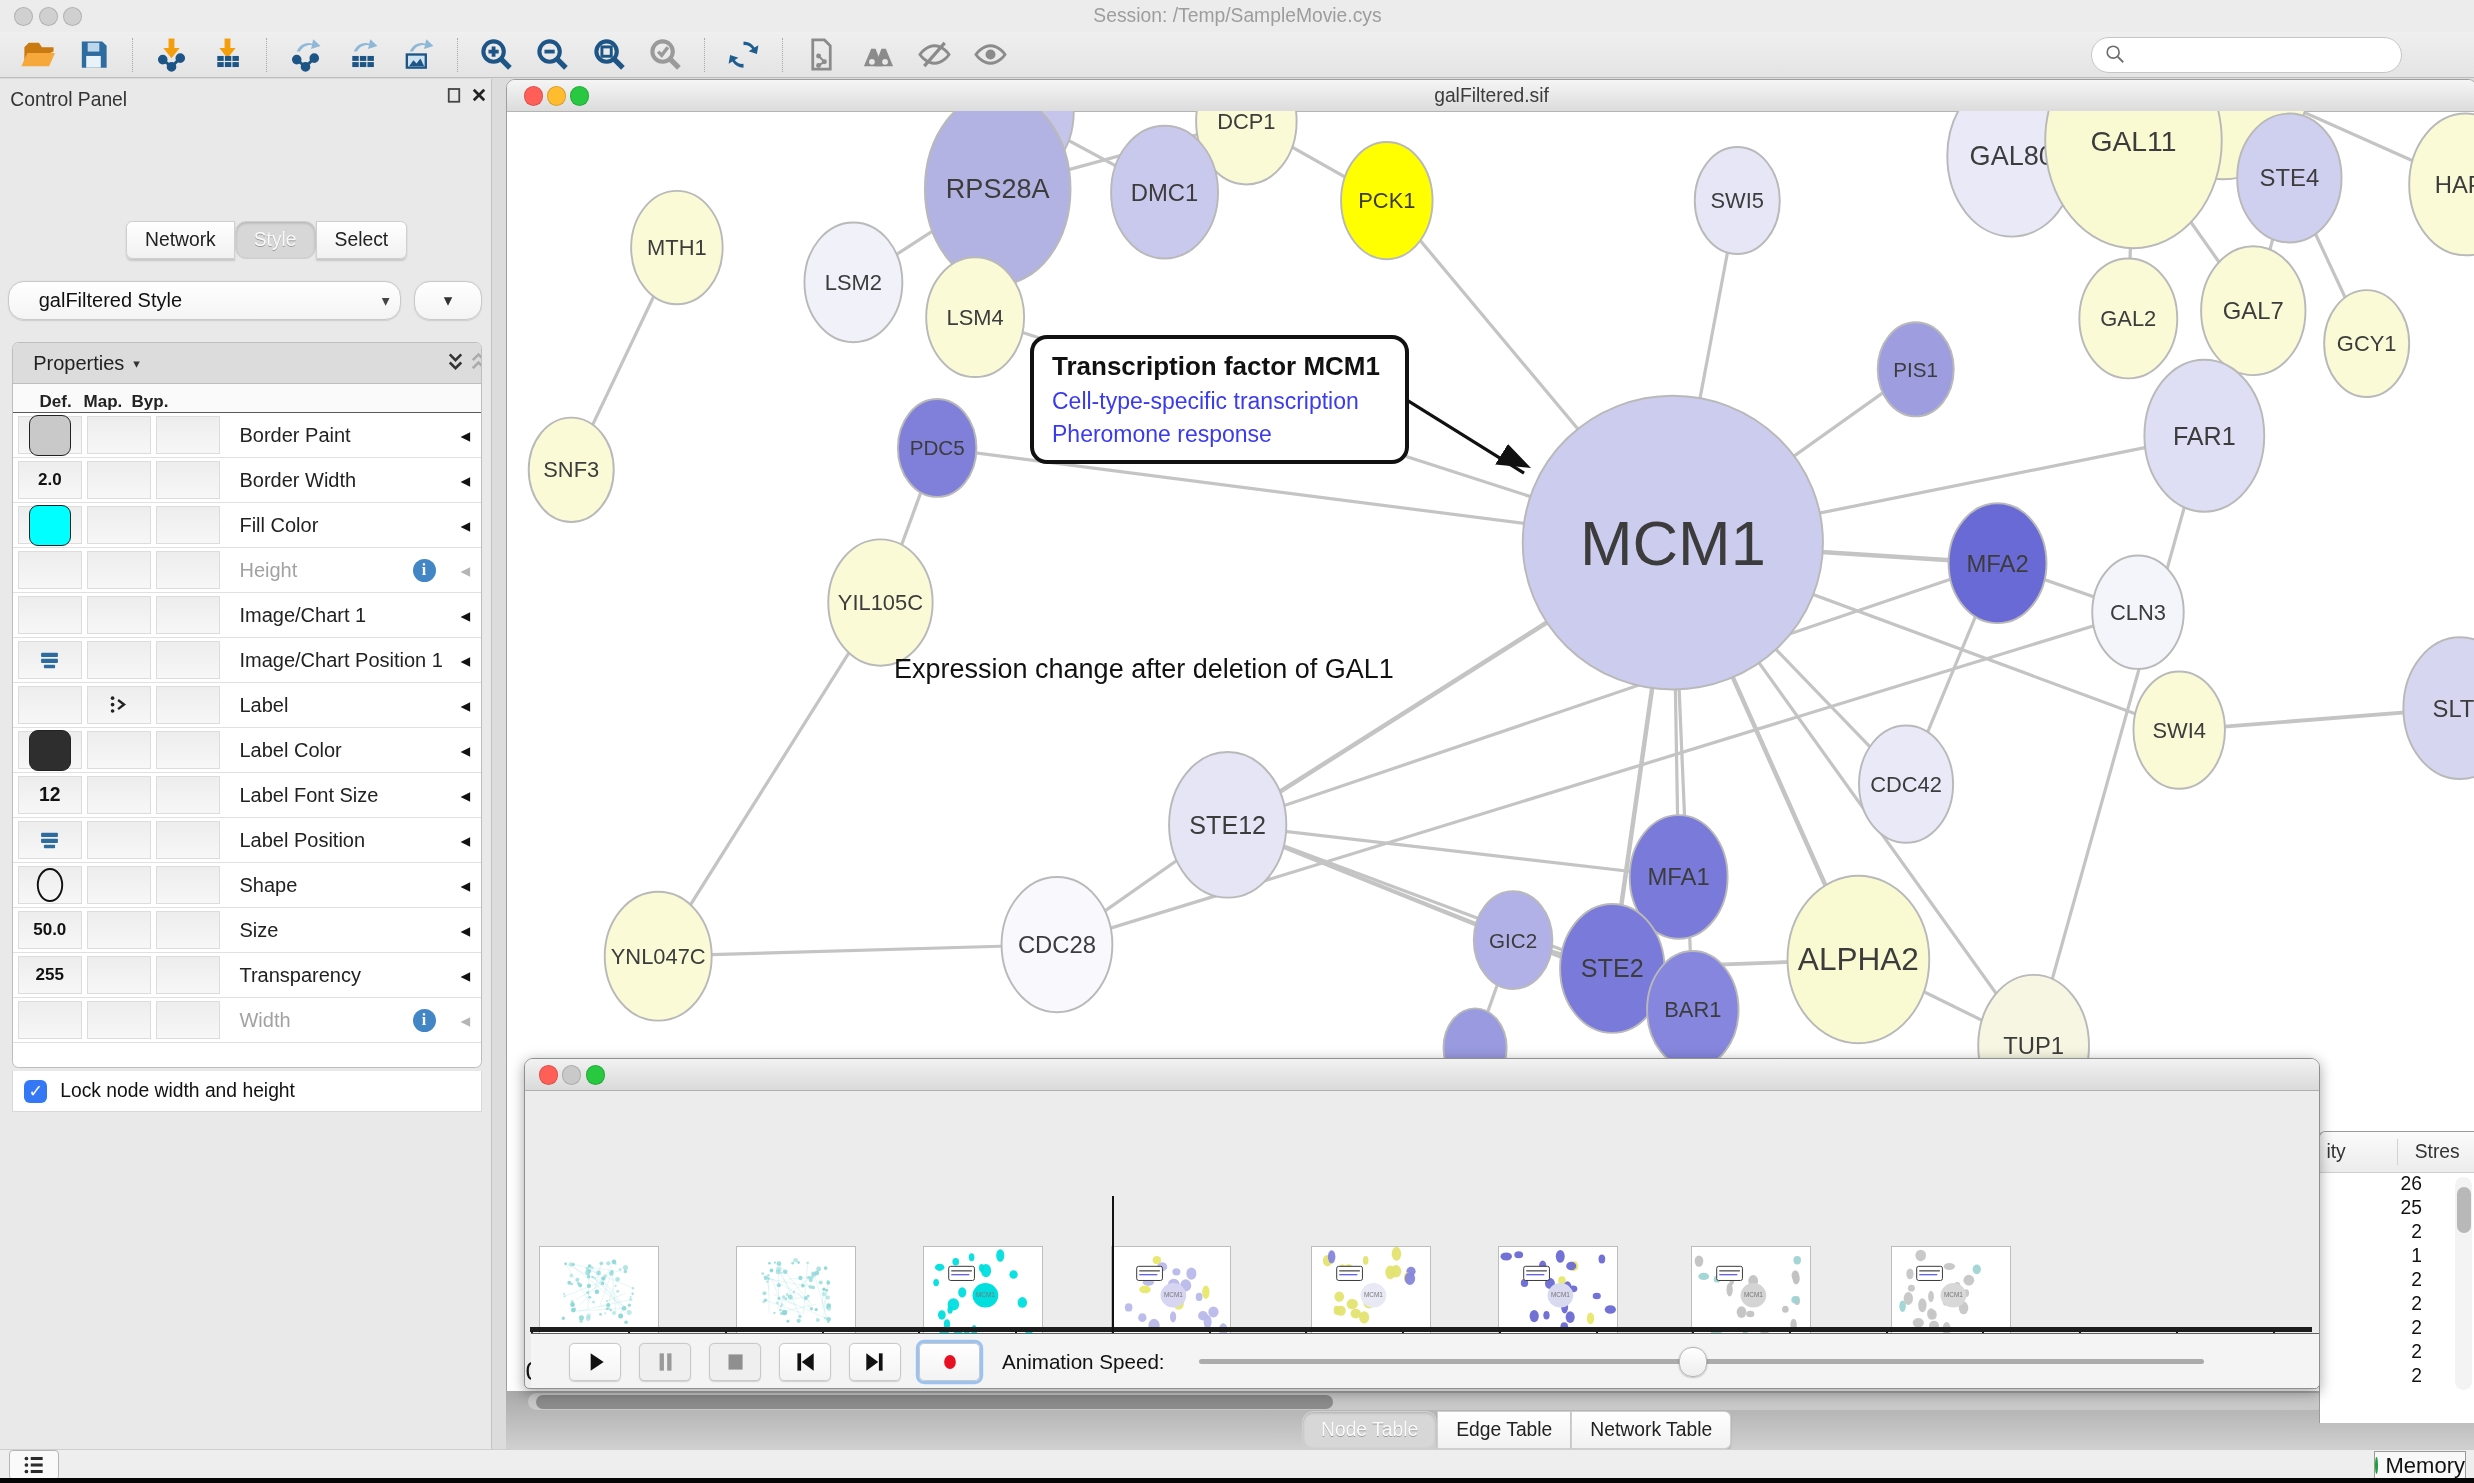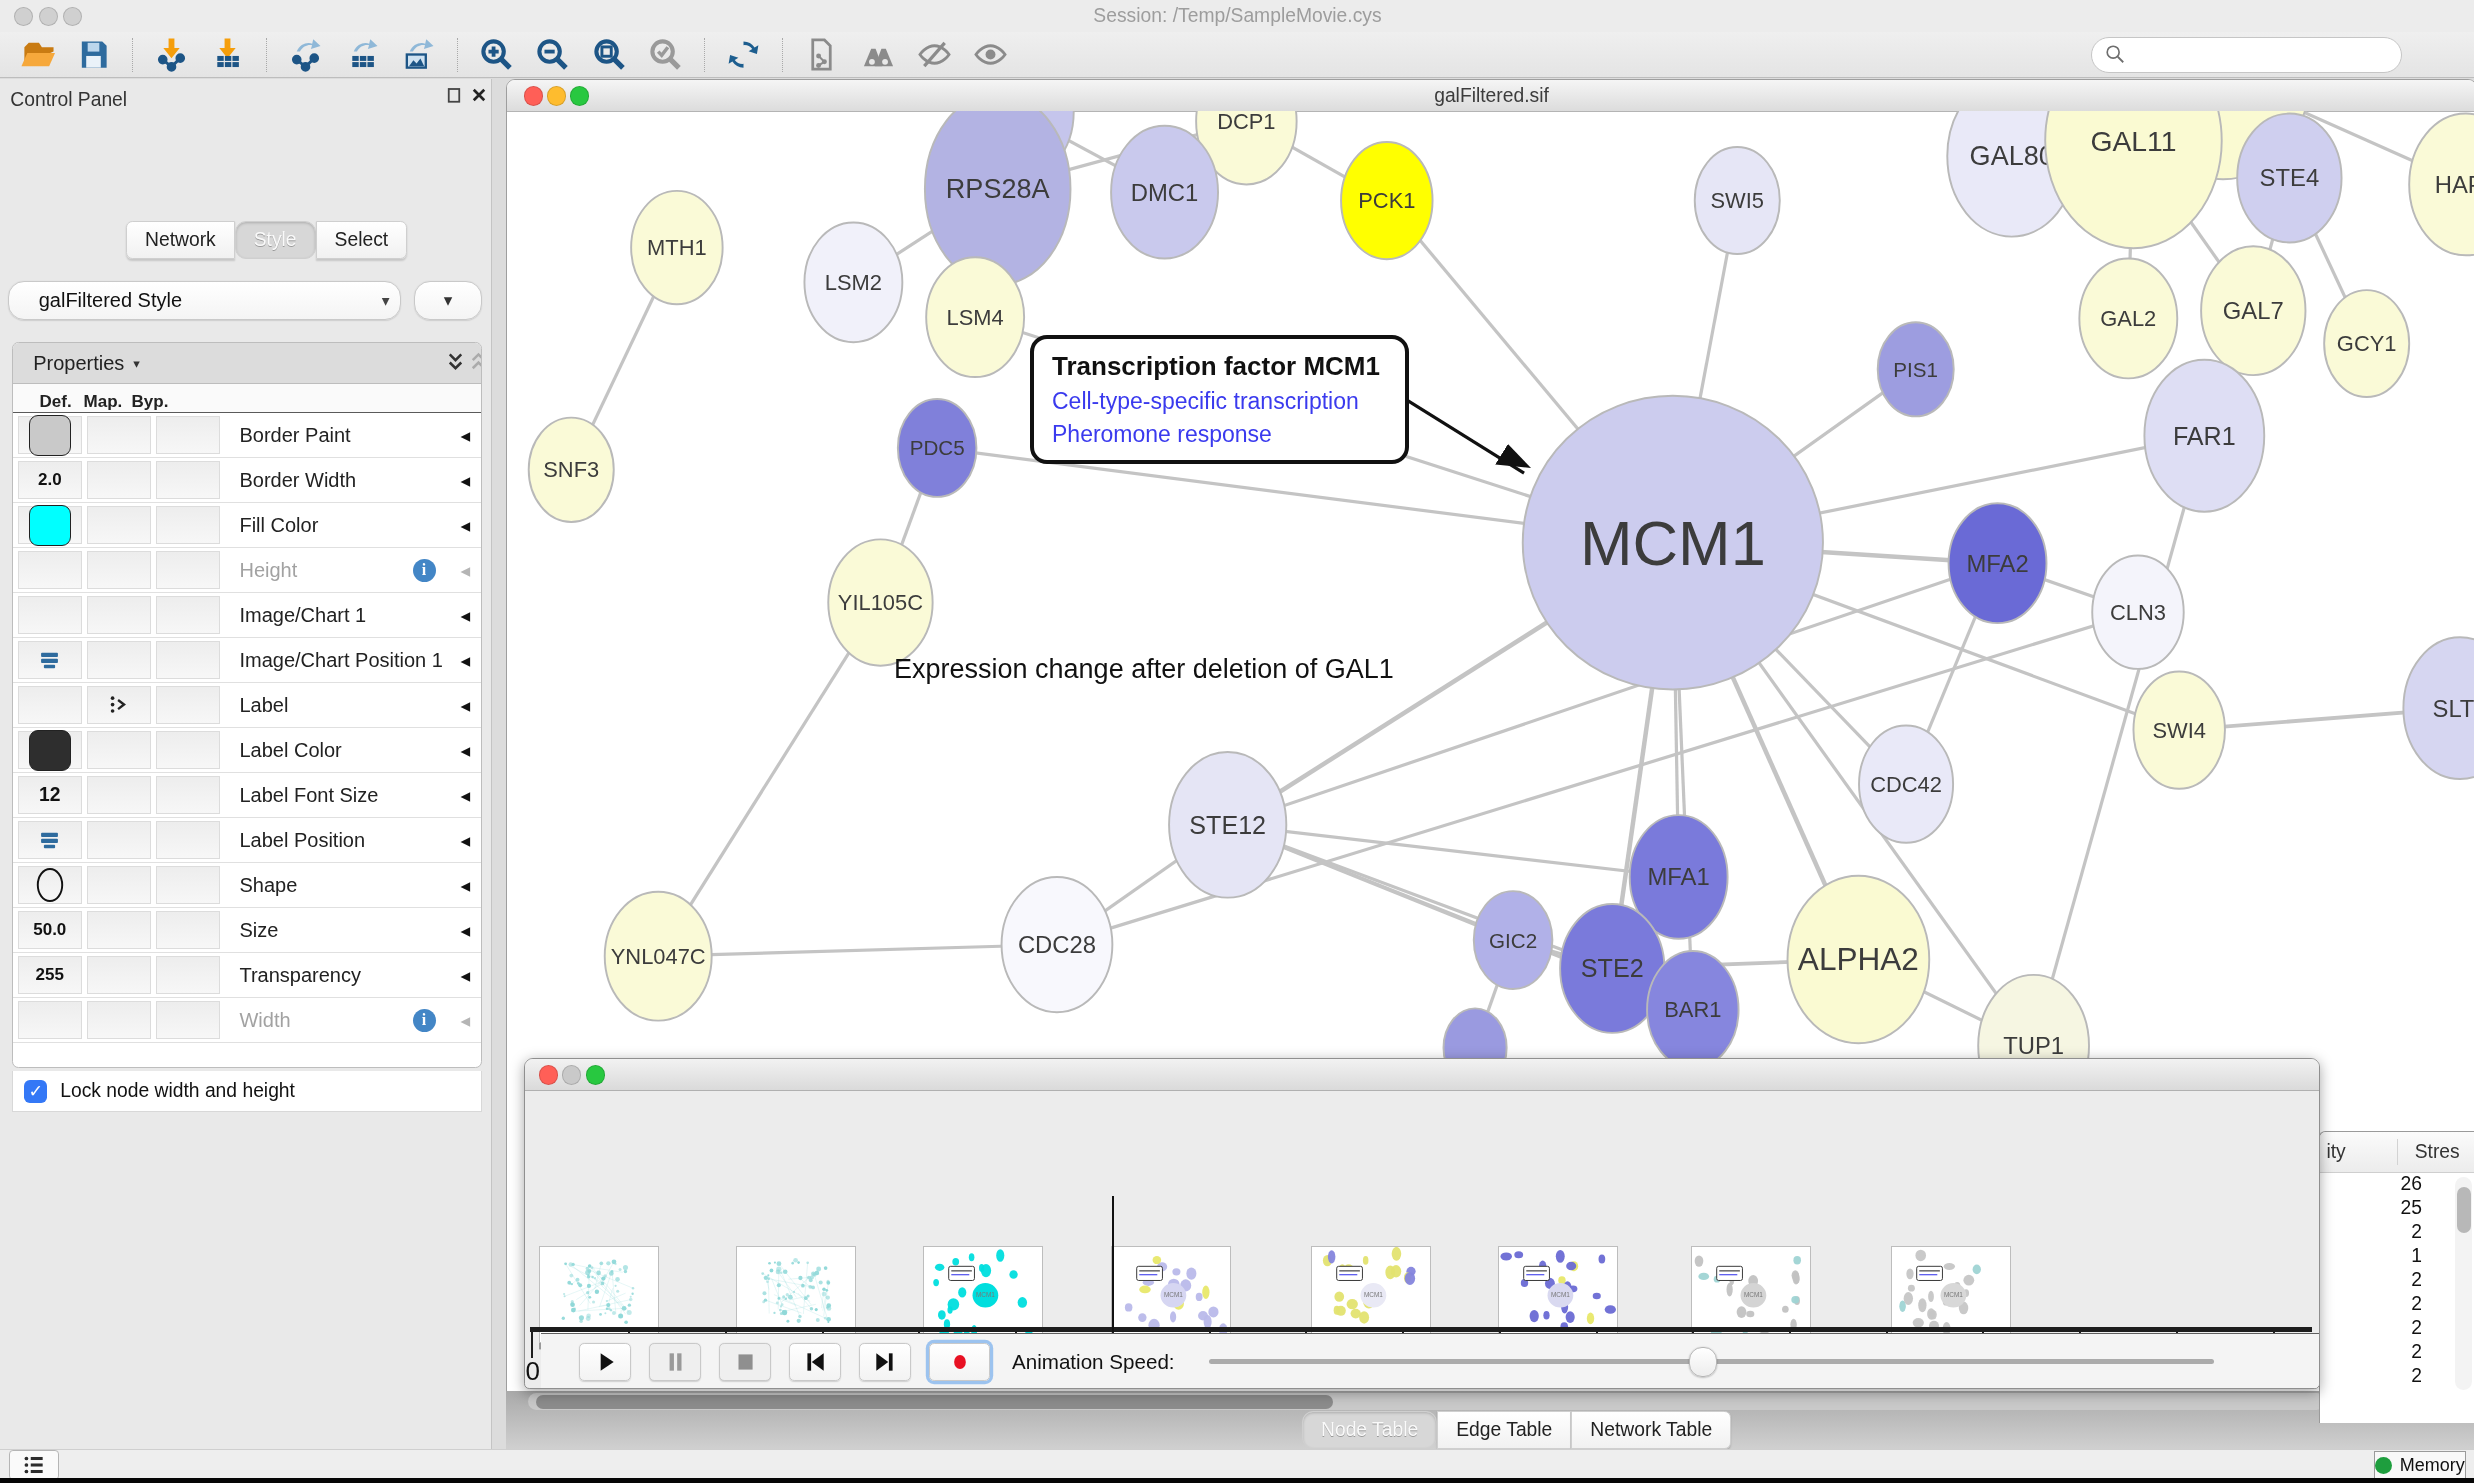--- a/index.html
+++ b/index.html
@@ -55,38 +55,38 @@
   #cy-toolbar{left:0;top:31px;width:100%;height:37px;background:#f1f1f1;border-bottom:1.9px solid #8a8a8a;}
   .cybtn{background:linear-gradient(#fff,#f3f3f3);border:0.6px solid #c9c9c9;border-radius:5.2px;display:flex;align-items:center;justify-content:center;box-shadow:0 0.6px 1.3px rgba(0,0,0,.15);}
   #cy-timeline{left:0;top:70px;width:100%;height:204px;background:#ececec;position:absolute;}
   .thumb{position:absolute;top:117px;width:118px;height:95px;background:#fff;border:0.6px solid #bdbdbd;box-shadow:0 6.4px 0 #9a9a9a;}
   #ruler{position:absolute;left:5.2px;top:198px;width:1782px;height:4.5px;background:#1d1d1d;}
   .tickmaj{position:absolute;width:1.9px;height:26px;background:#1d1d1d;top:203px;}
   .tickmin{position:absolute;width:1.9px;height:15.5px;background:#1d1d1d;top:203px;}
   .ticknum{position:absolute;top:227px;font-size:26px;color:#111;transform:translateX(-50%);}
   #axis-label{position:absolute;top:258px;width:100%;text-align:center;font-size:22px;color:#111;}
   #playhead{position:absolute;left:583px;top:67px;width:1.9px;height:136px;background:#111;}
-  #cy-controls{left:16px;top:274px;width:100%;height:55px;background:#f4f4f4;border-top:1.9px solid #5f5f5f;display:flex;align-items:center;position:absolute;padding-left:20px;}
+  #cy-controls{left:6px;top:274px;width:100%;height:55px;background:#f4f4f4;border-top:1.9px solid #5f5f5f;display:flex;align-items:center;position:absolute;padding-left:20px;}
   .pbtn{width:50px;height:36px;margin-left:18px;}
   #speed-label{font-size:20.6px;color:#111;margin-left:22px;}
   #speed-track{position:relative;margin-left:34px;width:1005px;height:5.2px;background:#ababab;border-radius:2.6px;}
   #speed-handle{position:absolute;top:-11.6px;width:26px;height:28px;background:linear-gradient(#fff,#ededed);border:0.6px solid #b5b5b5;border-radius:13px;box-shadow:0 0.6px 1.9px rgba(0,0,0,.3);}
   
   #table-band{left:506px;top:1391px;width:1969px;height:58px;background:linear-gradient(#a9a9a9,#d0d0d0);}
   #hscroll-track{left:528px;top:1393px;width:1797px;height:17px;background:#c9c9c9;border-radius:8.4px;}
   #hscroll-thumb{left:536px;top:1395px;width:797px;height:14px;background:#8c8c8c;border-radius:7px;}
   #right-table{left:2319px;top:1131px;width:156px;height:291px;background:#fff;border-left:1.3px solid #9a9a9a;border-top:1.3px solid #9a9a9a;border-radius:6.4px 0 0 0;overflow:hidden;}
   #rt-header{height:40px;background:linear-gradient(#fbfbfb,#ececec);border-bottom:1.3px solid #cfcfcf;display:flex;align-items:center;font-size:19.3px;color:#333;}
   .rt-row{height:24px;font-size:19.3px;color:#111;text-align:right;padding-right:54px;}
   #rt-vscroll{position:absolute;right:3.9px;top:45px;width:17px;height:213px;background:#f3f3f3;border-radius:8.4px;}
   #rt-vthumb{position:absolute;right:5.2px;top:55px;width:14px;height:46px;background:#b8b8b8;border-radius:7px;}
   
   #statusbar{left:0;top:1449px;width:2475px;height:30px;background:#eeeeee;border-top:0.6px solid #cfcfcf;}
   #blackbar{left:0;top:1478px;width:2475px;height:5.2px;background:#050505;}
-  #memory-btn{left:2374px;top:1451px;width:90px;height:27px;background:#f8f8f8;border:1.3px solid #9a9a9a;display:flex;align-items:center;justify-content:center;font-size:18px;color:#111;}
+  #memory-btn{left:2374px;top:1451px;width:90px;height:27px;background:#f8f8f8;border:1.3px solid #9a9a9a;display:flex;align-items:center;justify-content:center;font-size:22px;color:#111;}
   #memory-dot{width:17px;height:17px;border-radius:50%;background:#1e9e3e;margin-right:7.7px;}
   #list-btn{left:9px;top:1450px;width:48px;height:28px;background:#fafafa;border:0.6px solid #b5b5b5;border-radius:3.9px;display:flex;align-items:center;justify-content:center;}
   text{font-family:"Liberation Sans",sans-serif;}
 </style>
 </head>
 <body>
 
 <div id="root">
 
   <div class="abs" id="menubar">

